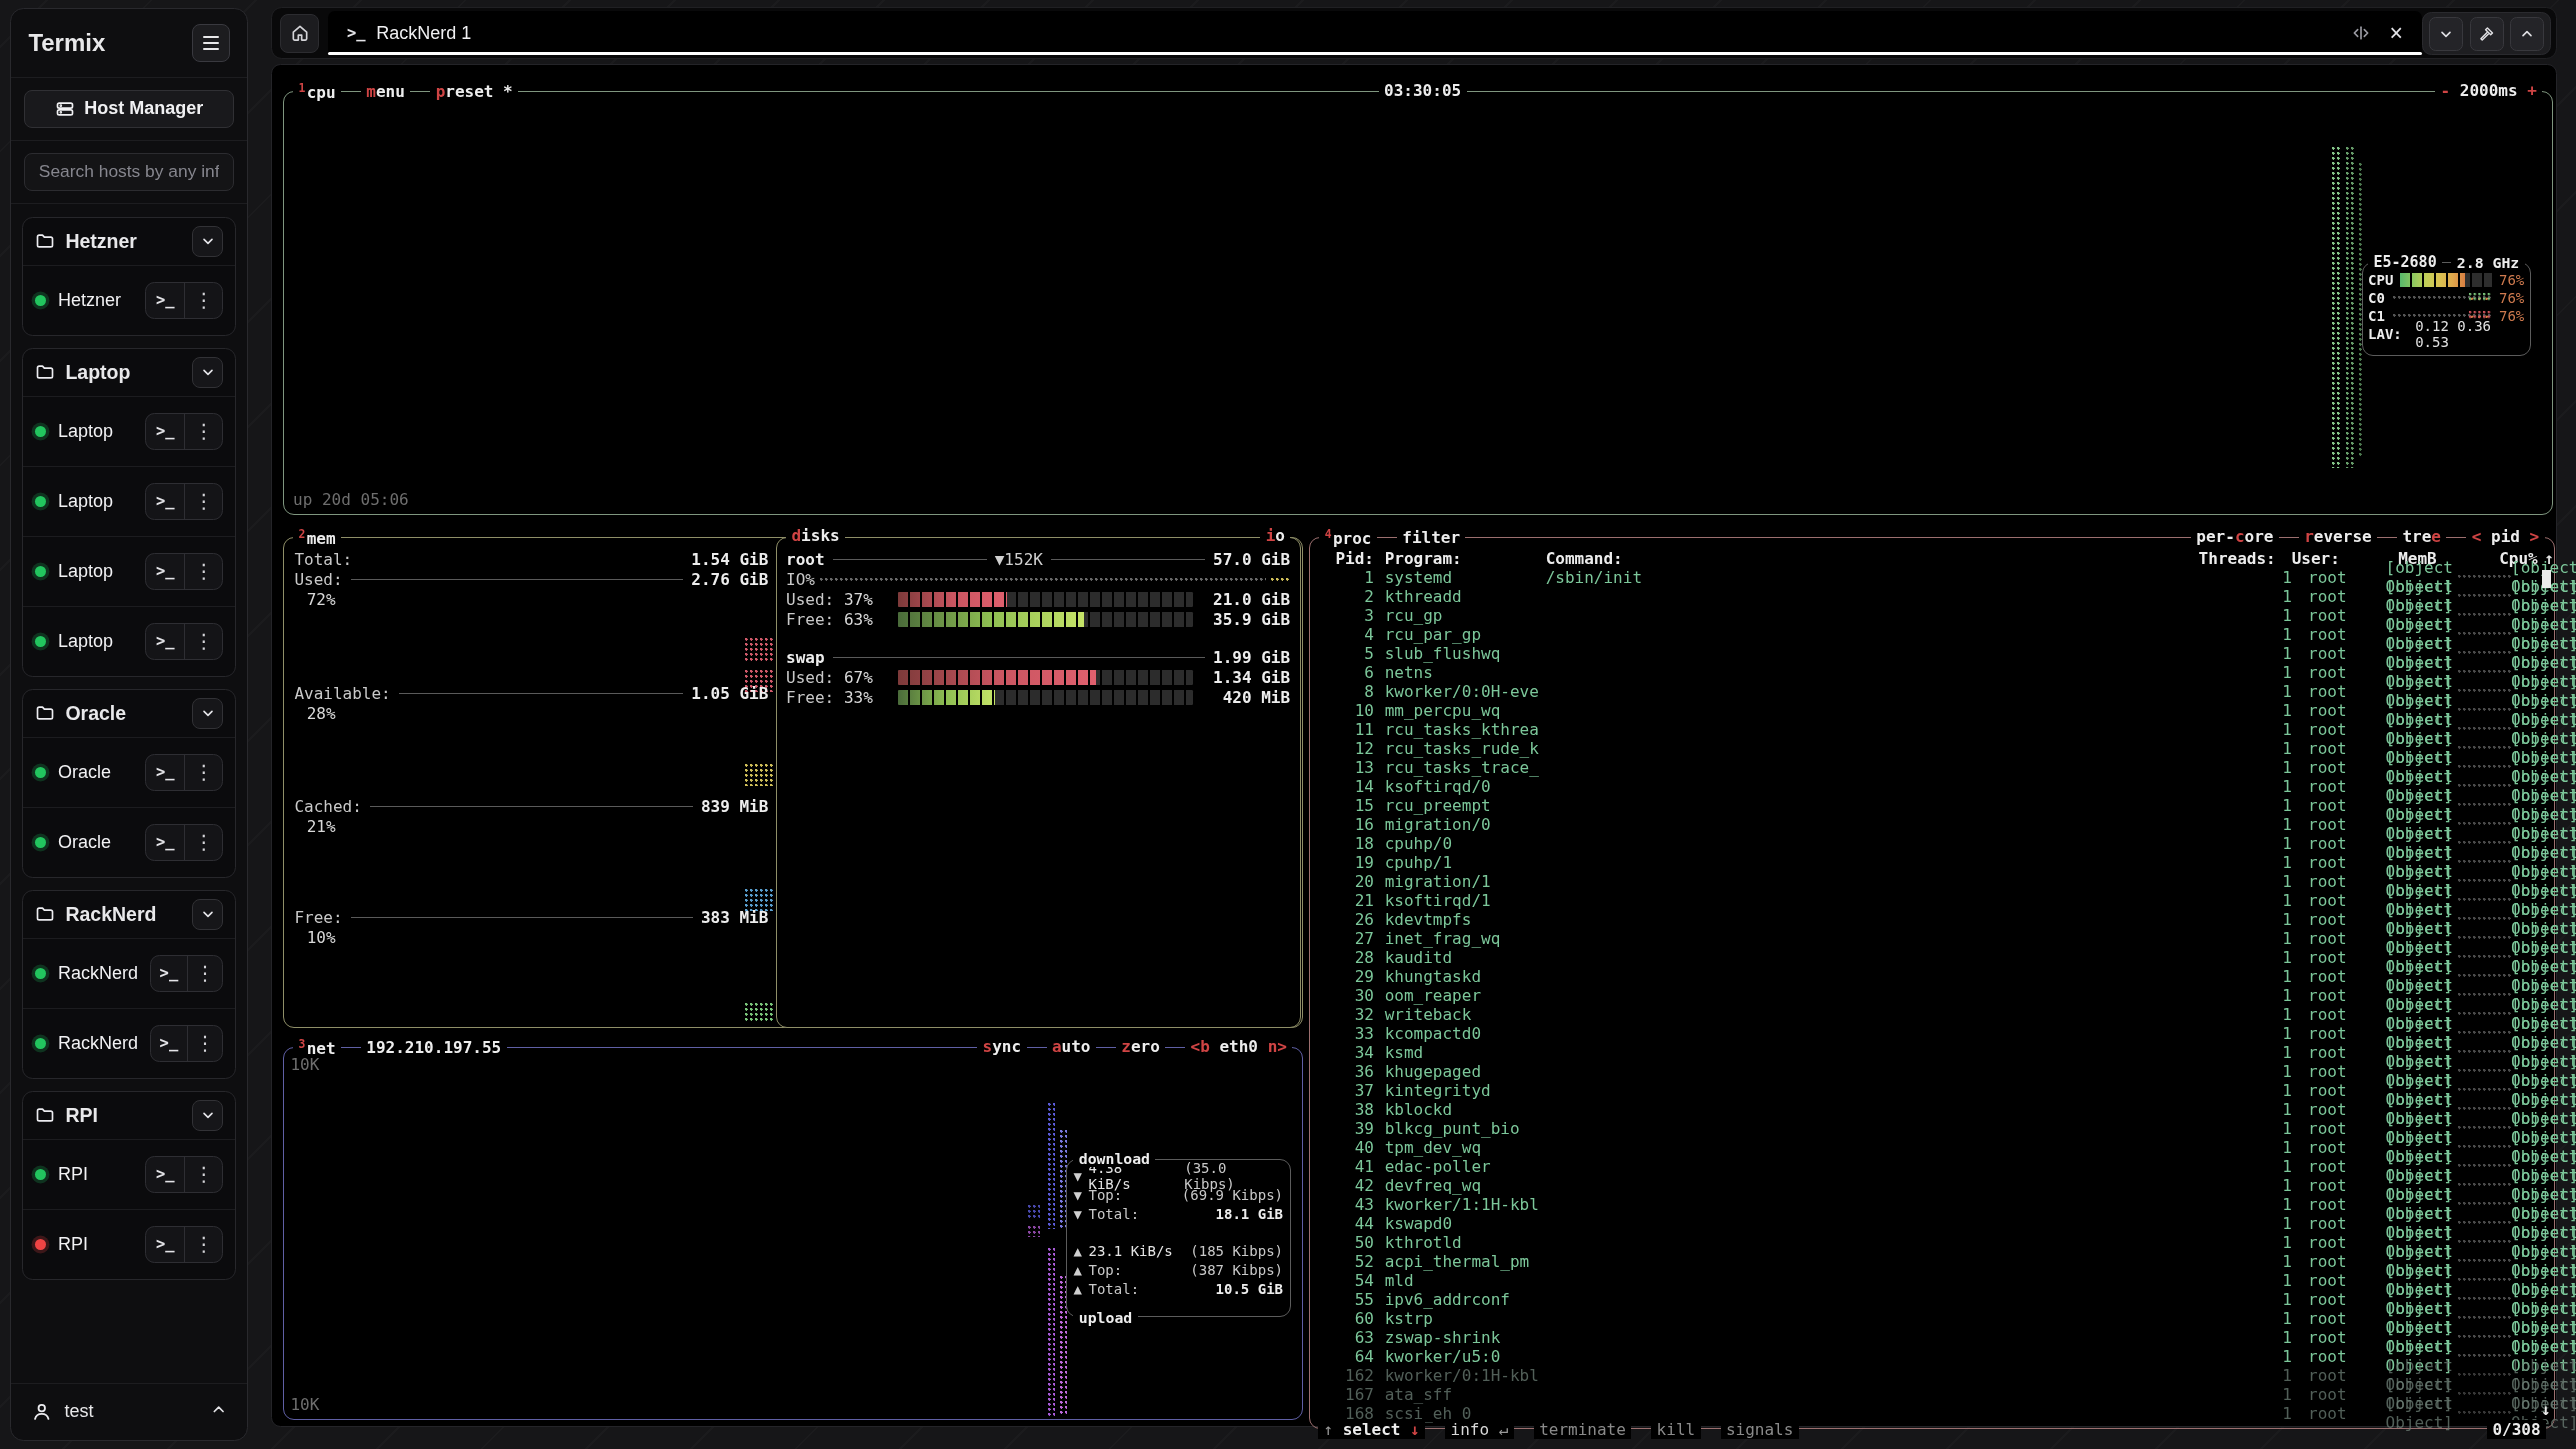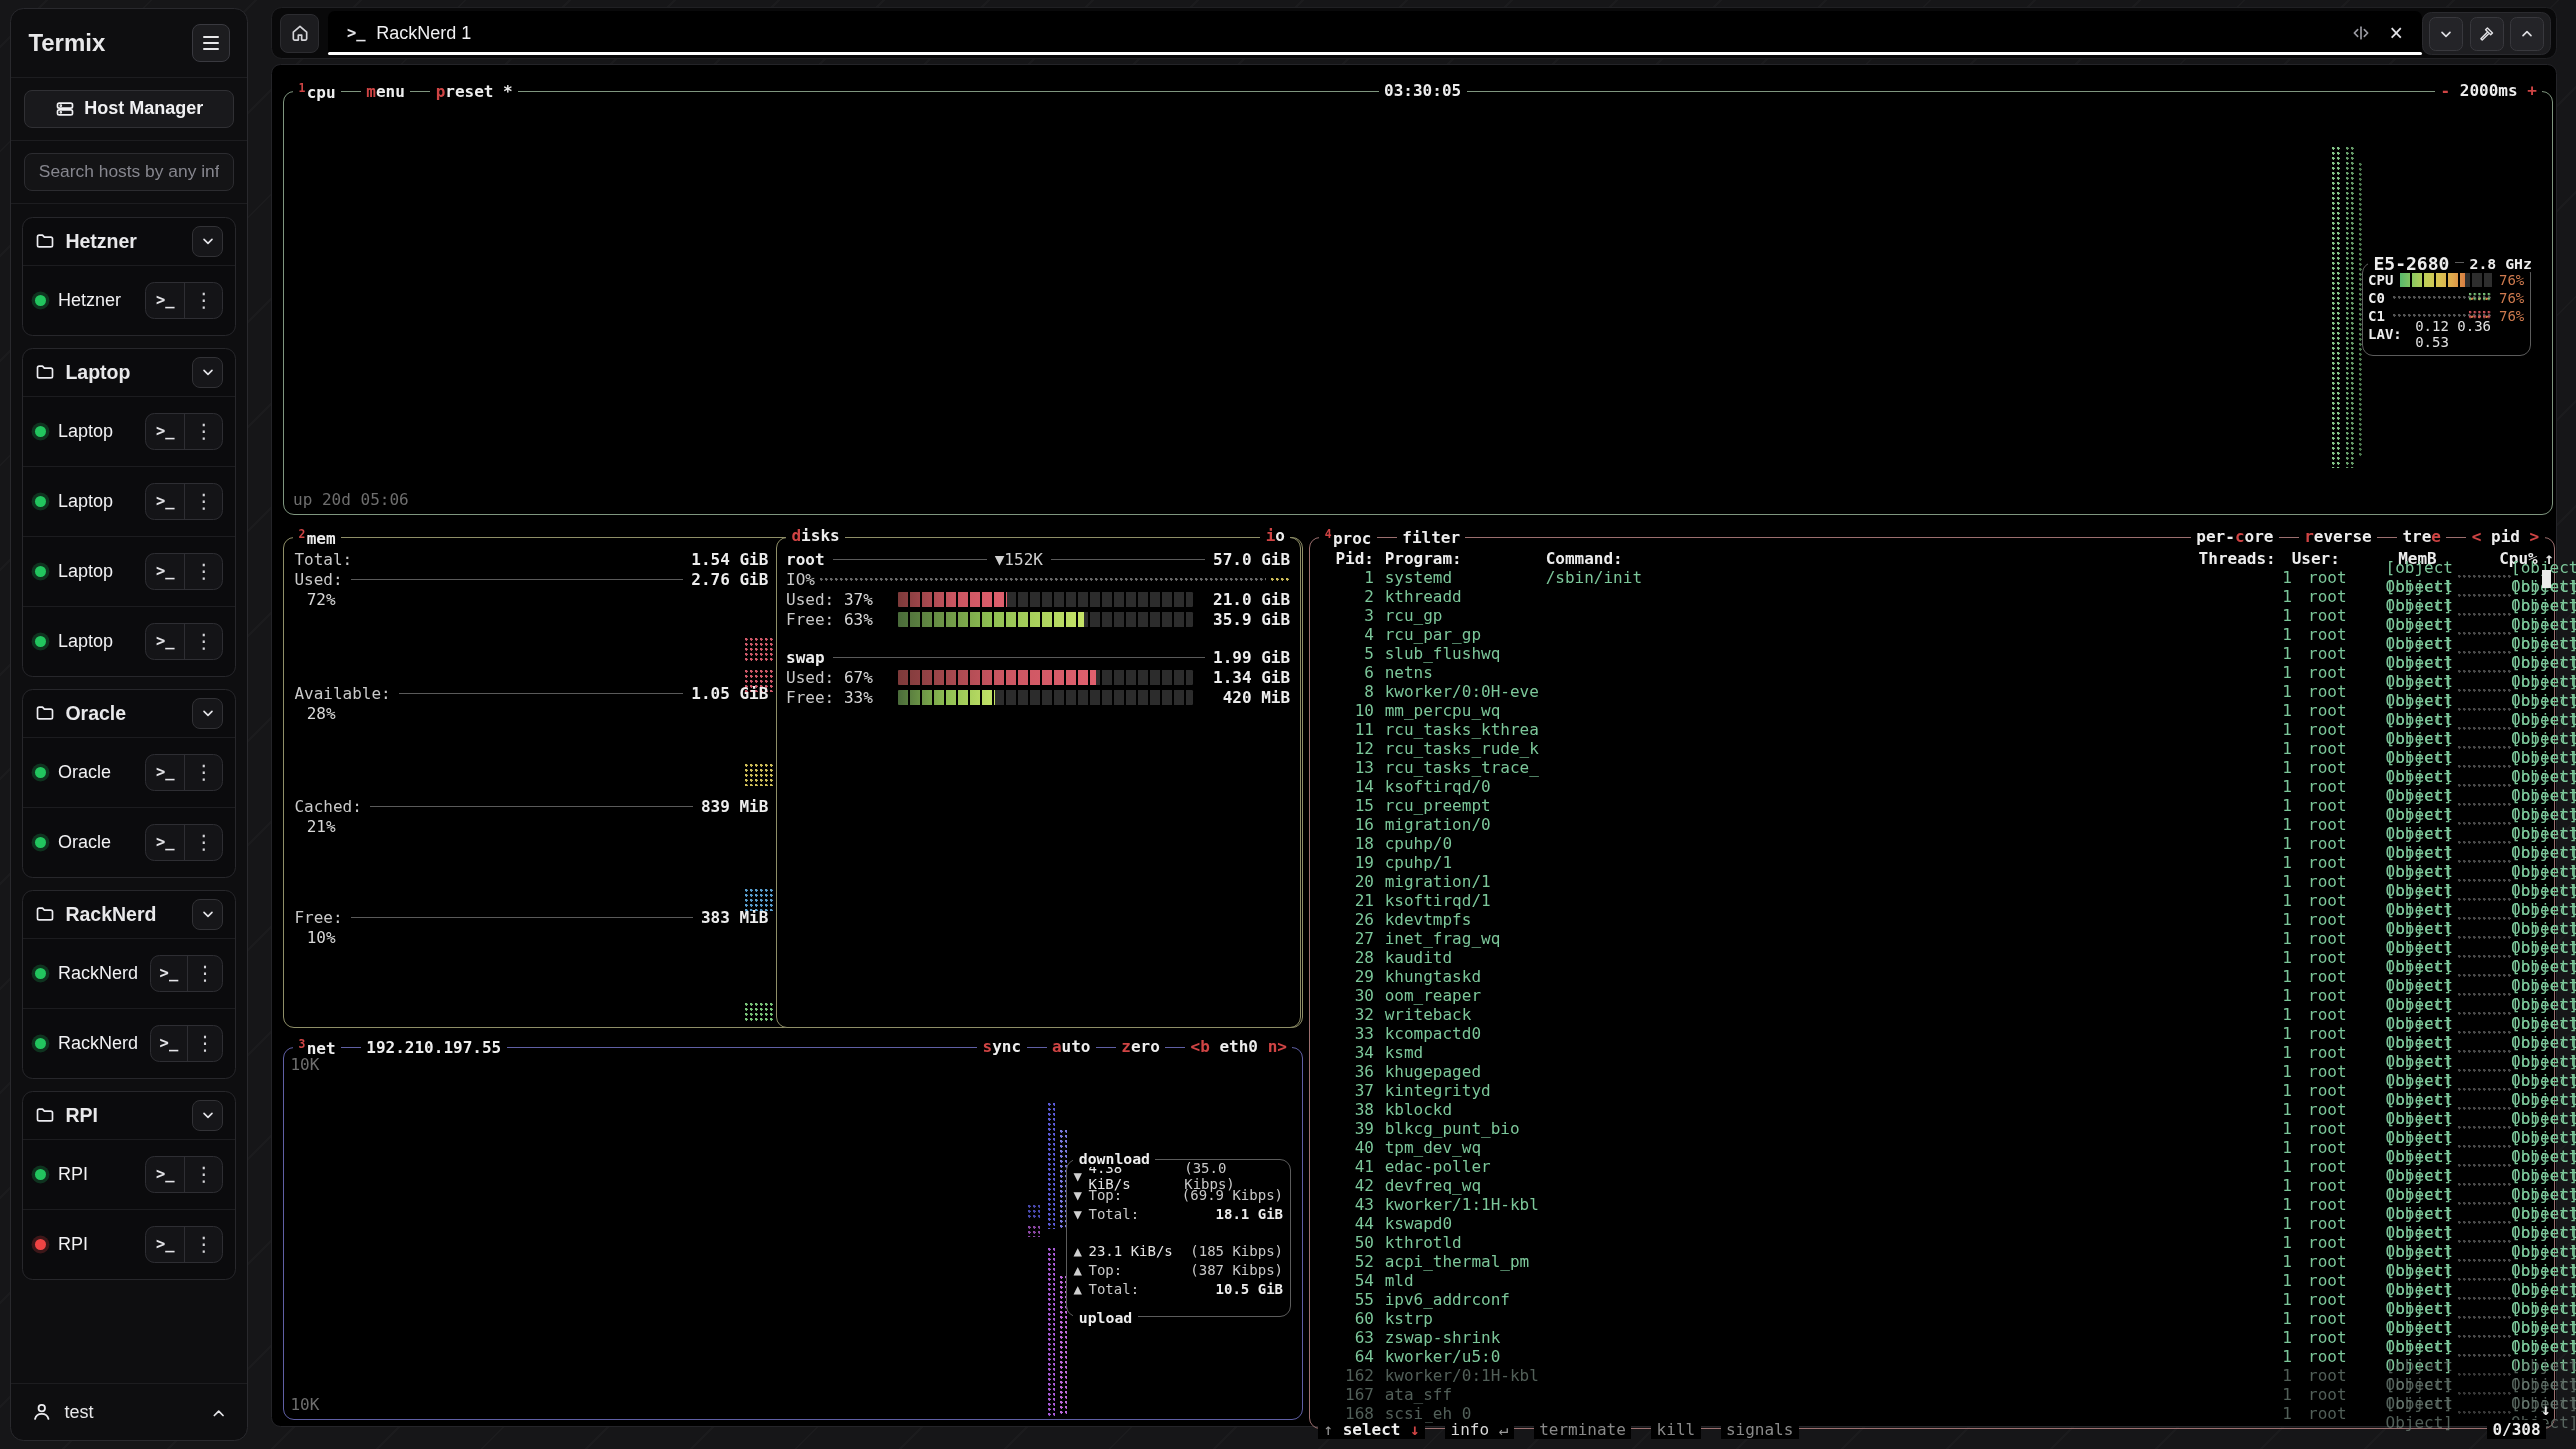--- a/index.html
+++ b/index.html
@@ -40,21 +40,21 @@
   .host{display:flex;align-items:center;gap:12px;padding:16px 12px;border-top:1.3px solid #1c1c1f;cursor:pointer}
   .dot{width:11.4px;height:11.4px;border-radius:50%;background:var(--green);box-shadow:0 0 0 3.4px rgba(34,197,94,.22);flex:none}
   .host[data-status="offline"] .dot{background:var(--red);box-shadow:0 0 0 3.4px rgba(239,68,68,.22)}
   .host-name{font-size:18px;color:#f2f2f4;flex:1;max-width:102px;line-height:1.25}
   .pill{display:flex;border:1.3px solid #2e2e33;border-radius:9.4px;overflow:hidden;background:#141417}
   .pill .cell{width:38px;height:35px;display:flex;align-items:center;justify-content:center;cursor:pointer}
   .pill .cell+.cell{border-left:1.3px solid #2e2e33}
   .tprompt{font-family:"DejaVu Sans Mono",monospace;font-size:15.4px;font-weight:bold;color:#e4e4e8}
   .kebab{font-size:20px;color:#d6d6da;line-height:1}
   .sb-foot{position:absolute;left:0;right:0;bottom:0;border-top:1.3px solid #1d1d20;padding:17.4px 20px;
-    display:flex;align-items:flex-end;gap:12px}
+    display:flex;align-items:flex-start;gap:12px}
   .sb-foot .uname{font-size:18px;flex:1}
   svg{display:block}
   
   .tabbar{position:absolute;left:271px;top:6.7px;width:2286px;height:52px;background:#09090a;
     border:1.3px solid #202023;border-radius:10.7px}
   .home-btn{position:absolute;left:8px;top:6px;width:39px;height:39px;background:#1c1c1f;border:1.3px solid #2c2c30;
     border-radius:8px;display:flex;align-items:center;justify-content:center;cursor:pointer}
   .tab{position:absolute;left:56px;top:3.4px;right:134px;height:44px;background:#000;border-radius:6.7px 6.7px 0 0;
     display:flex;align-items:center;padding:0 19px;gap:10.7px;cursor:pointer}
   .tab:after{content:"";position:absolute;left:0;right:0;bottom:0;height:3.4px;background:#fff;border-radius:2px}
@@ -430,21 +430,21 @@
     <div class="chips r">
       <span class="chip"><span class="hot">-</span>&nbsp;<span>2000ms</span>&nbsp;<span class="hot">+</span></span>
     </div>
 
     <div class="strip dots" style="--c:#86c78a;left:2047px;top:54px;width:9.4px;height:322px"></div>
     <div class="strip dots" style="--c:#79b97d;left:2061px;top:54px;width:9.4px;height:322px;opacity:.85"></div>
     <div class="strip dots" style="--c:#6cab70;left:2074px;top:70px;width:6.7px;height:295px;opacity:.7"></div>
 
     <div class="box" style="left:2078px;top:170px;width:169px;height:94px;border-color:var(--b-sub);background:#000;font-size:14px">
       <div class="chips" style="left:5.4px;top:-10px;gap:9.4px">
-        <span class="chip" style="font-size:18px">E5-2680</span>
+        <span class="chip" style="font-size:15px">E5-2680</span>
         <span class="chip" style="font-size:14.8px">2.8 GHz</span>
       </div>
       <div style="padding-top:8px">
         <div class="irow">
           <span class="b">CPU</span>
           <span class="meter">
               <i style="width: 70%;"></i>
             </span>
           <span class="opct">76%</span>
         </div>

